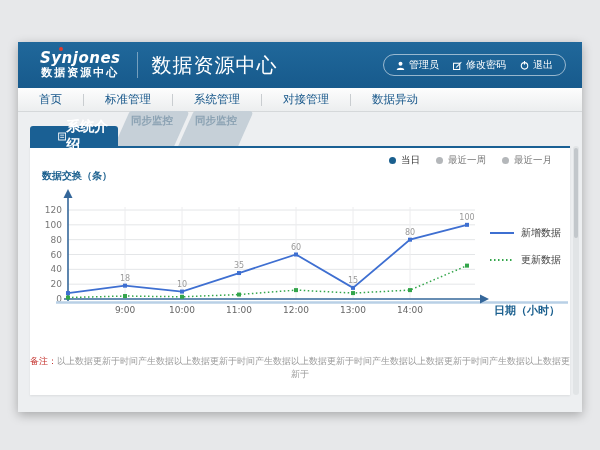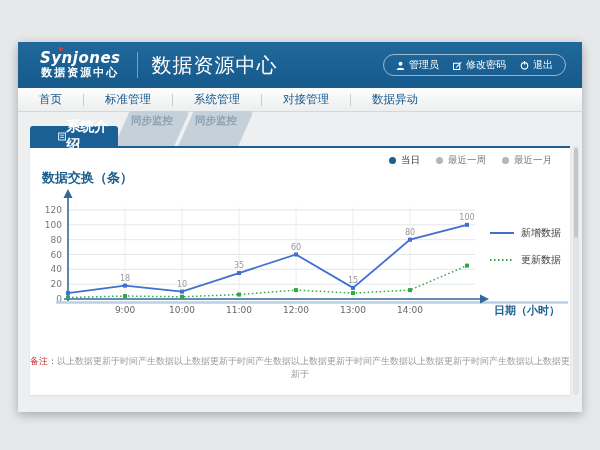--- a/index.html
+++ b/index.html
@@ -45,21 +45,21 @@
 
   
   .panel { position:absolute; left:12px; top:104px; width:540px; height:249px;
            background:#fff; border-top:2px solid #1a6094; box-shadow:0 1px 2px rgba(0,0,0,.08); }
   .filters { position:absolute; top:6px; right:18px; display:flex; align-items:center; gap:16px; }
   .filter { display:flex; align-items:center; gap:5px; cursor:pointer; }
   .filter .dot { width:7px; height:7px; border-radius:50%; background:#b4b7ba; }
   .filter.selected .dot { background:#1a5f8e; }
   .filter span { font-size:9.5px; color:#777;text-align:center; }
   .filter.selected span { color:#333; }
-  .ylabel { position:absolute; left:12px; top:21px; font-size:13px; font-weight:bold; color:#1a5f8e; }
+  .ylabel { position:absolute; left:12px; top:21px; font-size:10px; font-weight:bold; color:#1a5f8e; }
   .chart-wrap { position:absolute; left:0; top:14px; width:540px; height:190px; }
   .series-legend { position:absolute; left:460px; top:78px; display:flex; flex-direction:column; gap:13px; }
   .legend-row { display:flex; align-items:center; gap:7px; }
   .legend-row svg { display:block; }
   .legend-row span { font-size:10px; color:#444; }
   .footnote { position:absolute; left:0; top:207px; width:100%; text-align:center; font-size:9px; color:#9b9b9b; }
   .footnote b { color:#c4302b; font-weight:normal; }
 
   
   .scrollbar { position:absolute; right:3px; top:104px; width:6px; height:249px;

